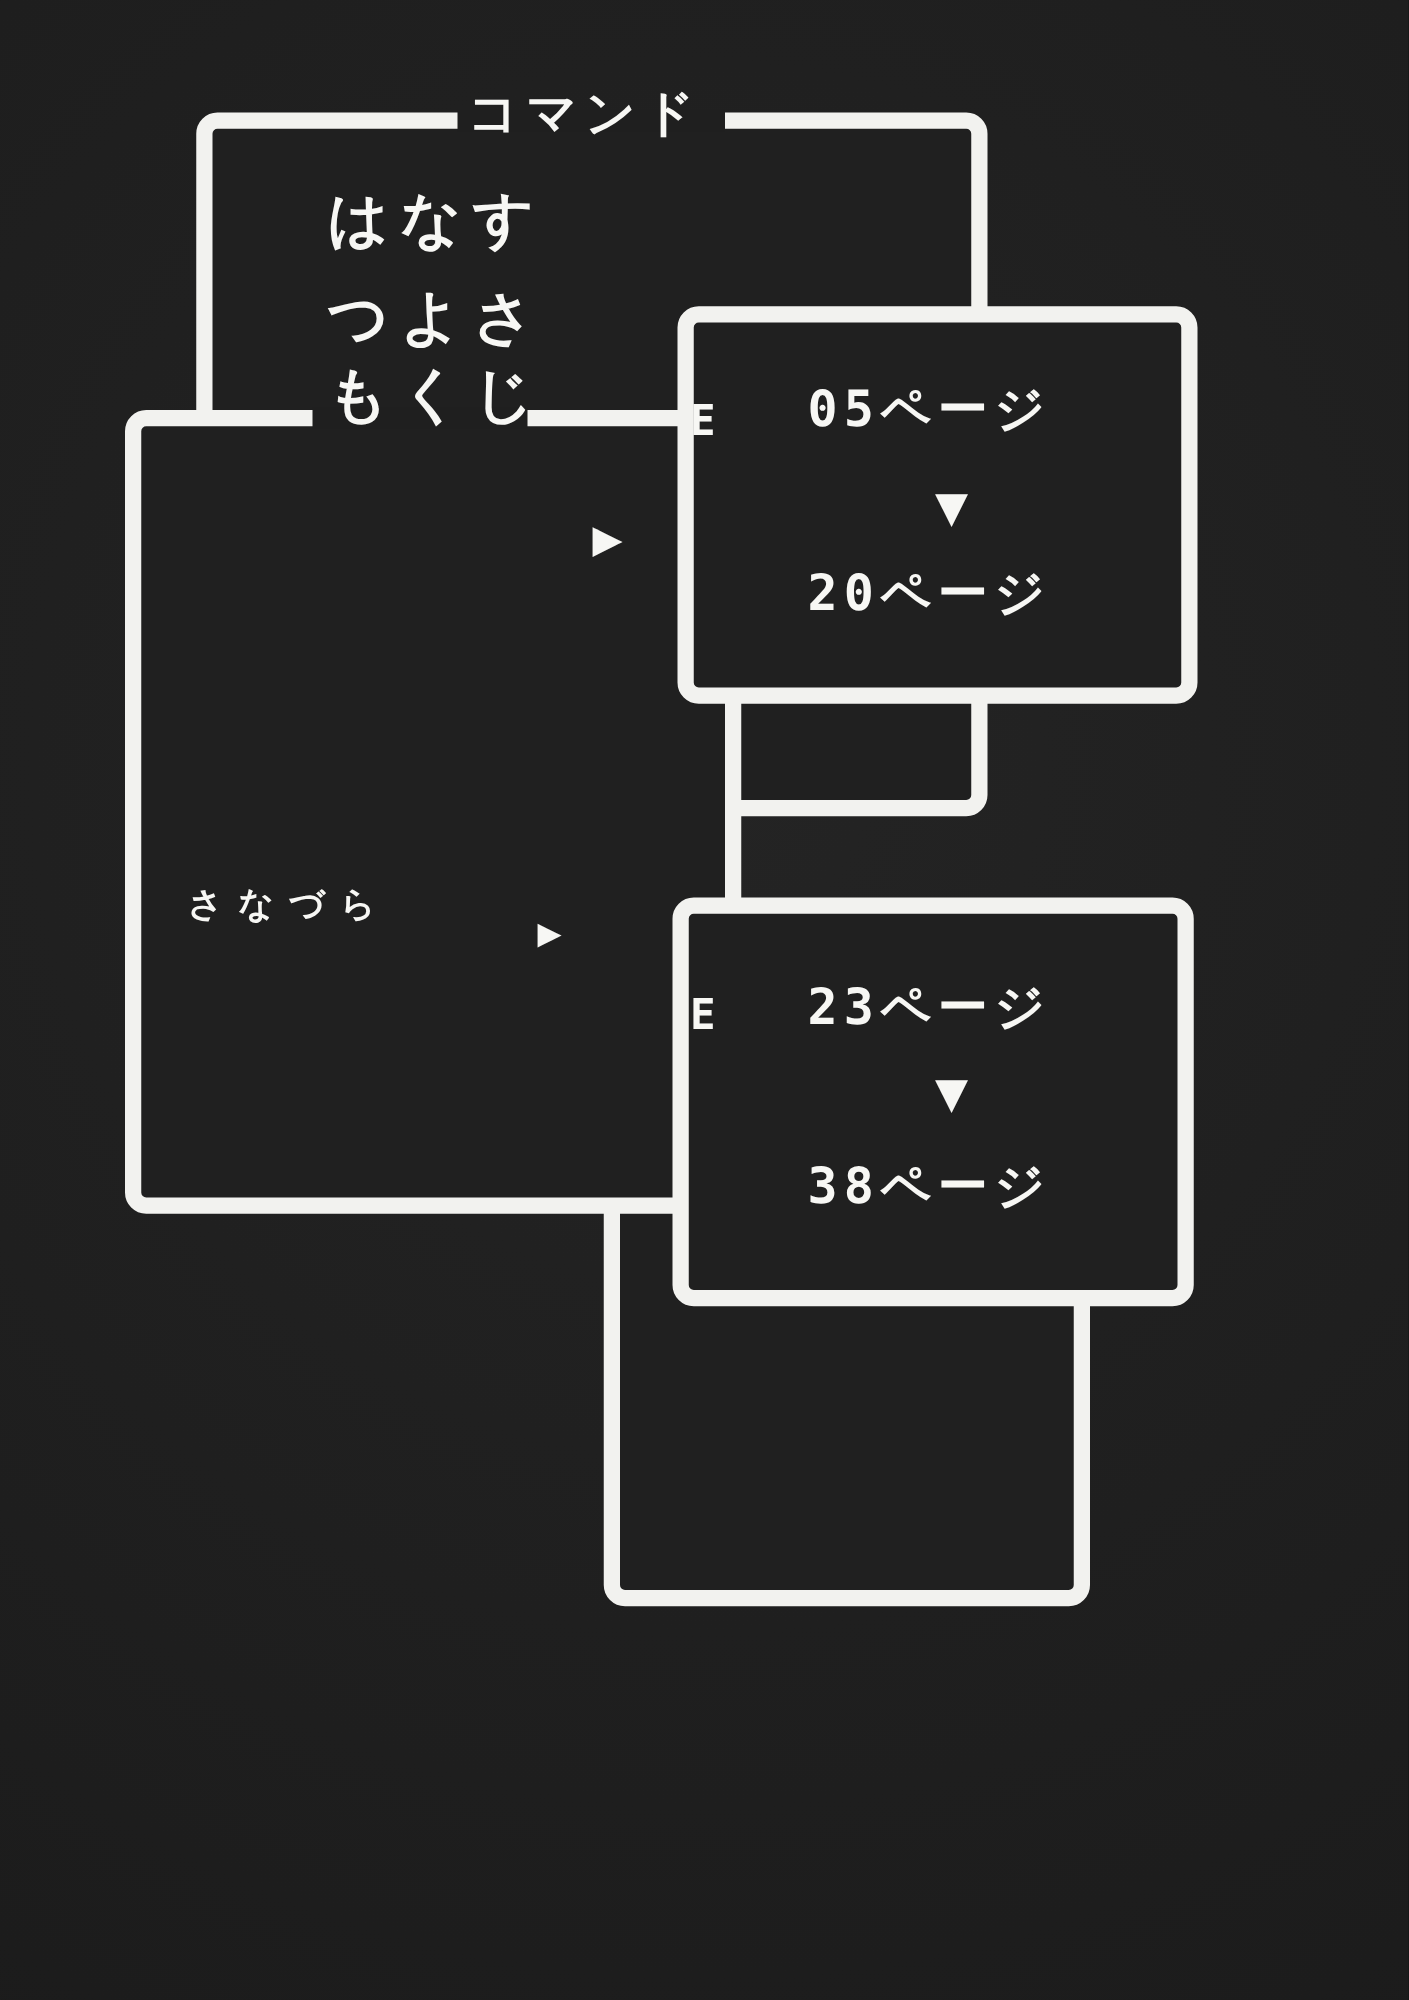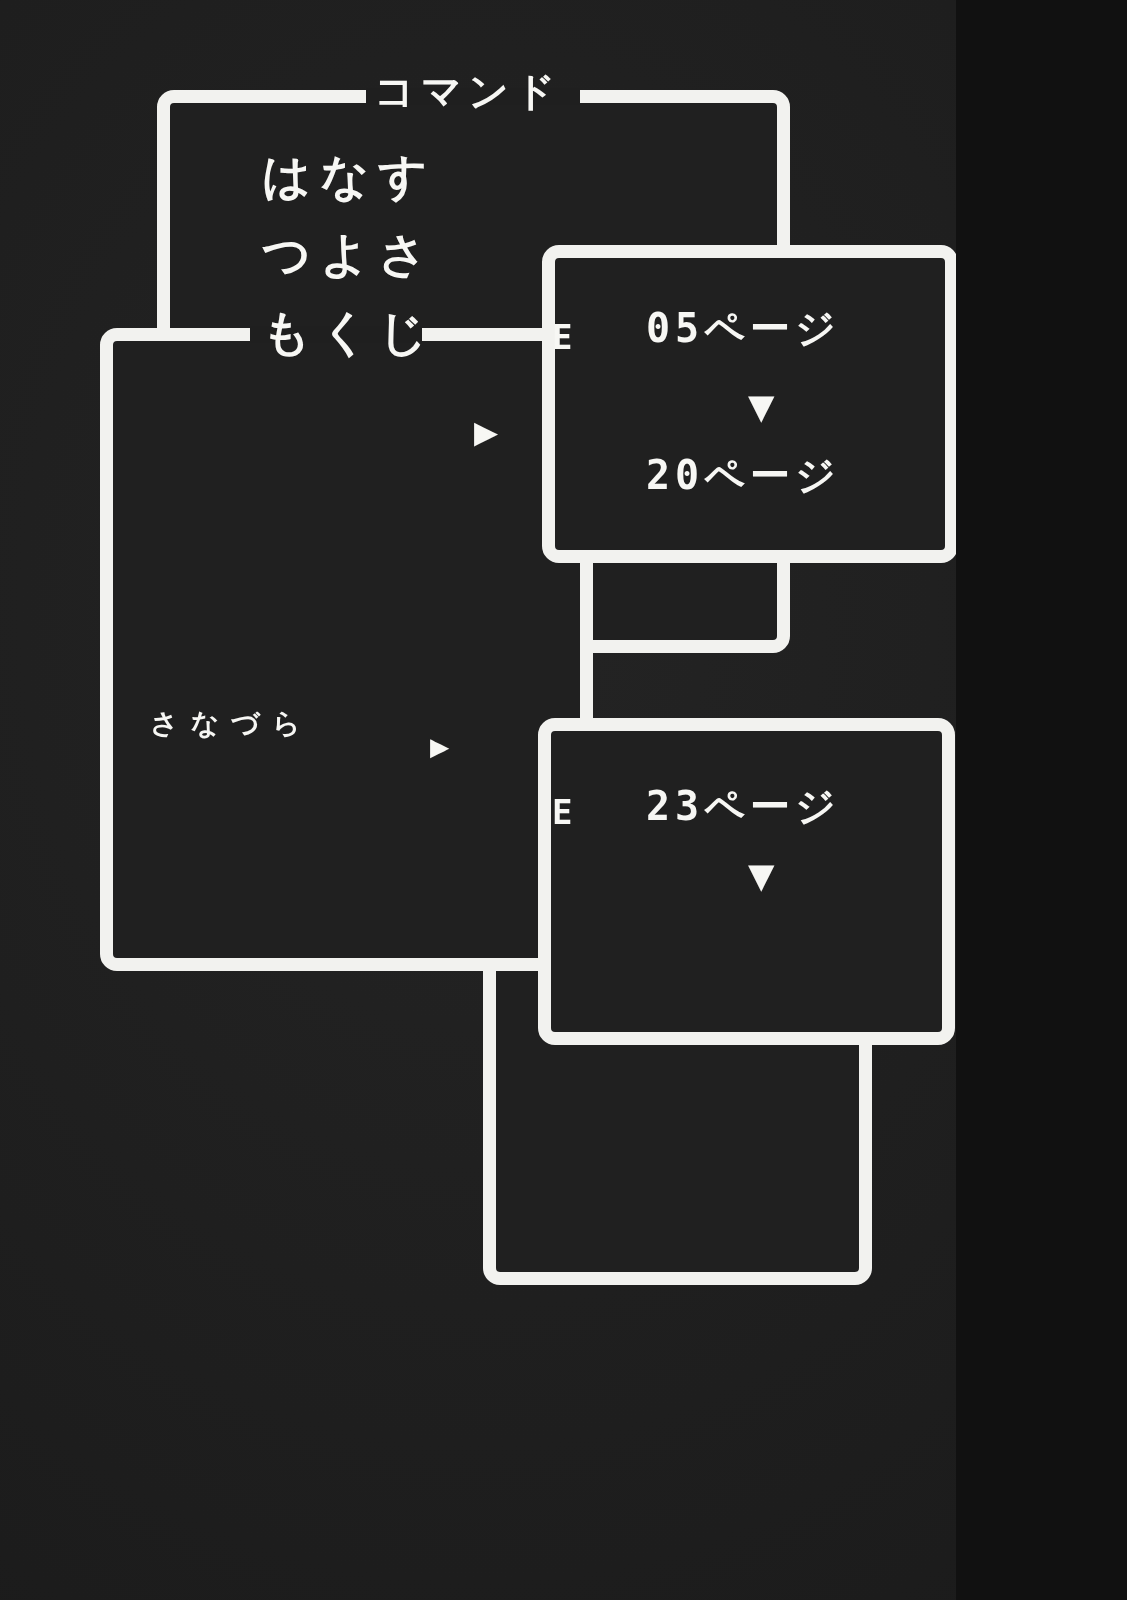--- a/index.html
+++ b/index.html
@@ -1,18 +1,18 @@
 <!DOCTYPE html>
 <html><head>
 <meta charset="utf-8">
 <style>
   html, body { margin: 0; padding: 0; background: #111; }
   .stage {
     position: relative;
-    width: 956px;
+    width: 1127px;
     height: 1600px;
     overflow: hidden;
     background: radial-gradient(130% 95% at 50% 38%, #242424 0%, #1e1e1e 55%, #191919 100%);
     font-family: "DejaVu Sans", sans-serif;
   }
   
   .win {
     position: absolute;
     box-sizing: border-box;
     border: 13px solid #f2f2ef;
@@ -49,31 +49,32 @@
 
   <div class="mask" style="left:366px; top:88px; width:214px; height:17px; z-index:3;"></div>
   <div class="txt" style="left:374px; top:71px; font-size:40px; letter-spacing:6px; z-index:4;">コマンド</div>
 
   <div class="txt kana" style="left:262px; top:152px; z-index:3;">はなす</div>
   <div class="txt kana" style="left:262px; top:230px; z-index:3;">つよさ</div>
 
   <div class="win" style="left:100px; top:328px; width:493px; height:643px; z-index:5;"></div>
 
   <div class="mask" style="left:250px; top:326px; width:172px; height:17px; z-index:6;"></div>
-  <div class="txt kana" style="left:262px; top:308px; z-index:7;">もくじ</div>
+  <div class="txt kana" style="left:262px; top:292px; z-index:7;">もくじ</div>
 
   <div class="txt" style="left:474px; top:411px; font-size:40px; z-index:6;">▶</div>
 
   <div class="txt" style="left:150px; top:710px; font-size:28px; letter-spacing:12px; z-index:6;">さなづら</div>
   <div class="txt cursor" style="left:430px; top:730px; z-index:6;">▶</div>
 
   <div class="win" style="left:542px; top:245px; width:416px; height:318px; z-index:8;"></div>
   <div class="txt marker" style="left:552px; top:320px; z-index:9;">E</div>
   <div class="txt pgrow" style="left:646px; top:308px; z-index:9;">05ページ</div>
   <div class="txt arrow-down" style="left:748px; top:384px; z-index:9;">▼</div>
   <div class="txt pgrow" style="left:646px; top:455px; z-index:9;">20ページ</div>
 
   <div class="win" style="left:538px; top:718px; width:417px; height:327px; z-index:8;"></div>
   <div class="txt marker" style="left:552px; top:795px; z-index:9;">E</div>
   <div class="txt pgrow" style="left:646px; top:786px; z-index:9;">23ページ</div>
   <div class="txt arrow-down" style="left:748px; top:853px; z-index:9;">▼</div>
+  <div class="txt pgrow" style="left:646px; top:929px; z-index:9;">38ページ</div>
 
 </div>
 
 </body></html>

